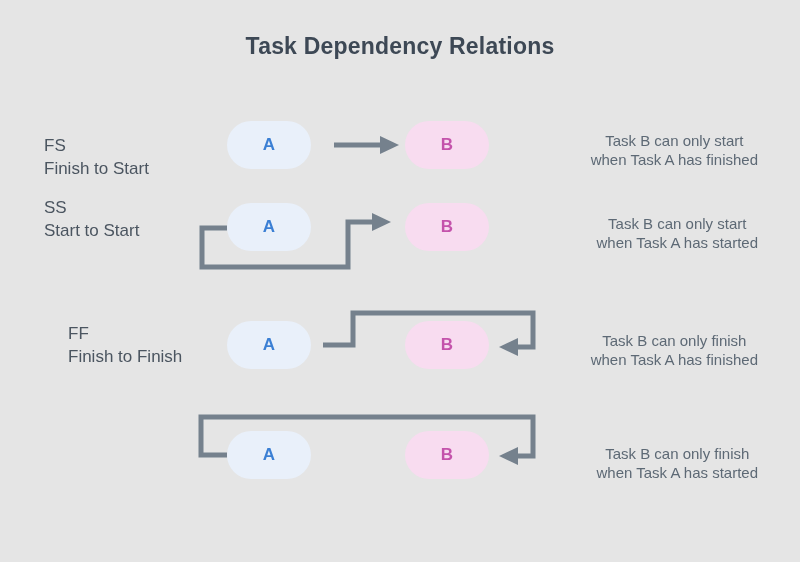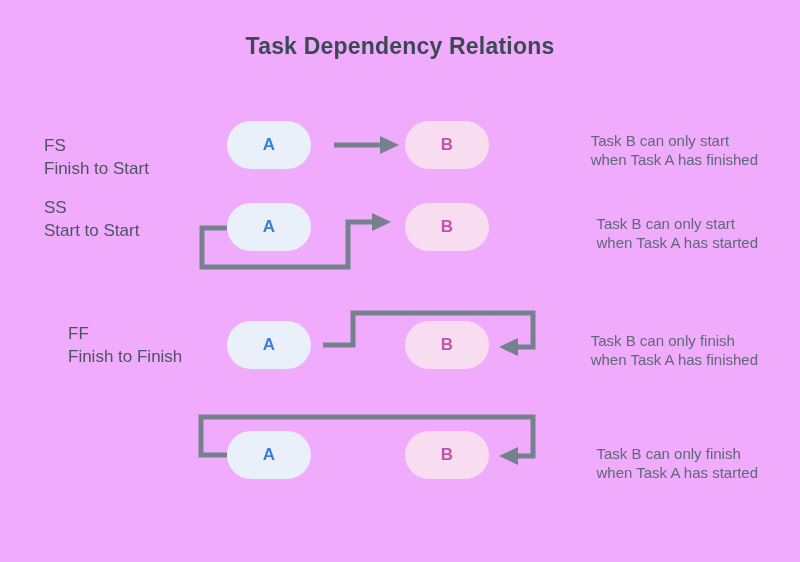--- a/index.html
+++ b/index.html
@@ -1,21 +1,21 @@
 <!DOCTYPE html>
 <html style="--title-text: #3d4855; --label-text: #4b5560; --desc-text: #5d6975; --connector: #75818d; --pill-a-bg: #e9f0fa; --pill-a-text: #3b7fd4; --pill-b-bg: #f8dcf0; --pill-b-text: #c453ab;"><head>
 <meta charset="utf-8">
 <style>
   * { margin: 0; padding: 0; box-sizing: border-box; }
   html, body { background: #ffffff; }
   .stage {
     position: relative;
     width: 800px;
     height: 562px;
-    background: #f0abfc;
+    background: #e5e5e5;
     overflow: hidden;
     font-family: "Liberation Sans", sans-serif;
   }
   .title {
     position: absolute;
     left: 0; right: 0; top: 33px;
     text-align: center;
     font-size: 23px;
     font-weight: 700;
     letter-spacing: 0.2px;
@@ -52,21 +52,21 @@
     align-items: center;
     justify-content: center;
     font-size: 17px;
     font-weight: 600;
   }
   .pill-a { background: var(--pill-a-bg, #e9f0fa); color: var(--pill-a-text, #3b7fd4); left: 227px; }
   .pill-b { background: var(--pill-b-bg, #f8dcf0); color: var(--pill-b-text, #c453ab); left: 405px; }
   .row-desc {
     position: absolute;
     right: 42px;
-    text-align: left;
+    text-align: center;
     font-size: 15px;
     line-height: 19px;
     color: var(--desc-text, #5d6975);
     white-space: nowrap;
   }
   
   .r1 .pill { top: 121px; }  .r1.row-label { top: 134px; }  .r1.row-desc { top: 131px; }
   .r2 .pill { top: 203px; }  .r2.row-label { top: 196px; }  .r2.row-desc { top: 214px; }
   .r3 .pill { top: 321px; }  .r3.row-label { top: 322px; margin-left: 24px; }  .r3.row-desc { top: 331px; }
   .r4 .pill { top: 431px; }  .r4.row-label { top: 428px; }  .r4.row-desc { top: 444px; }

